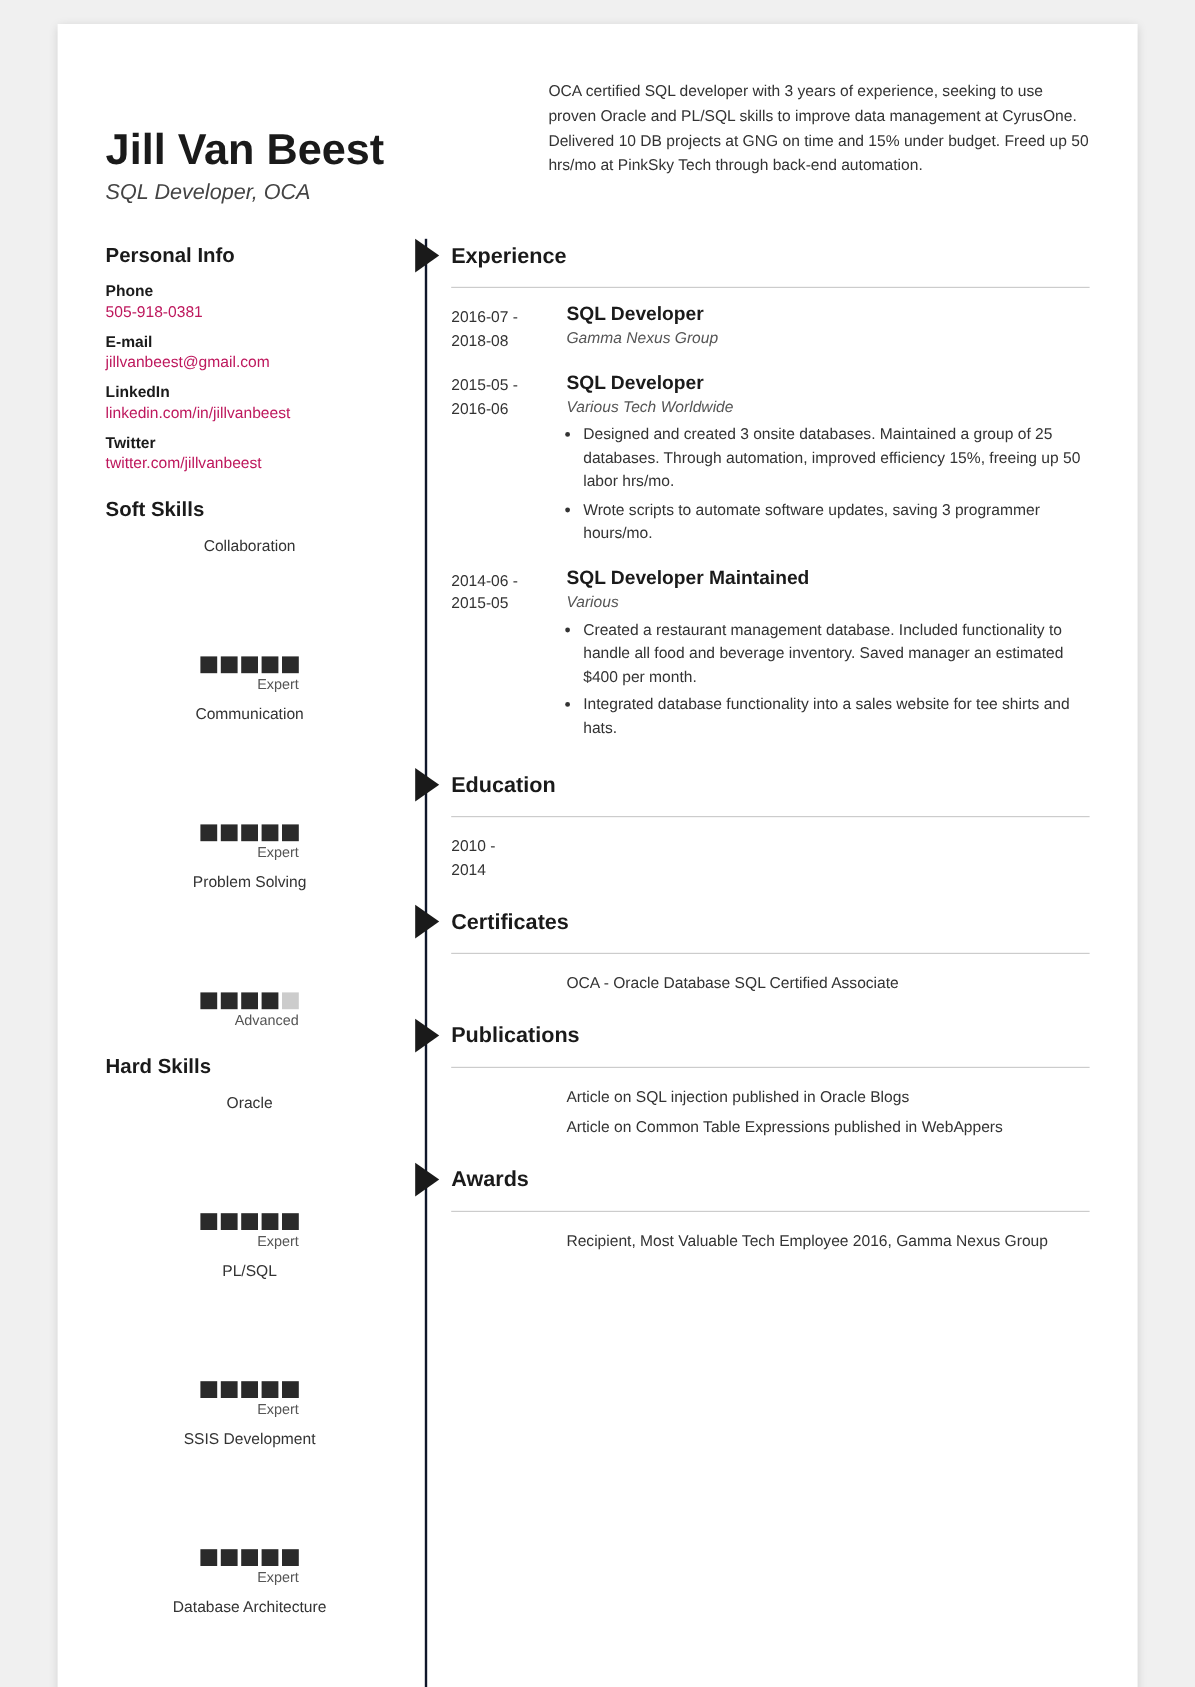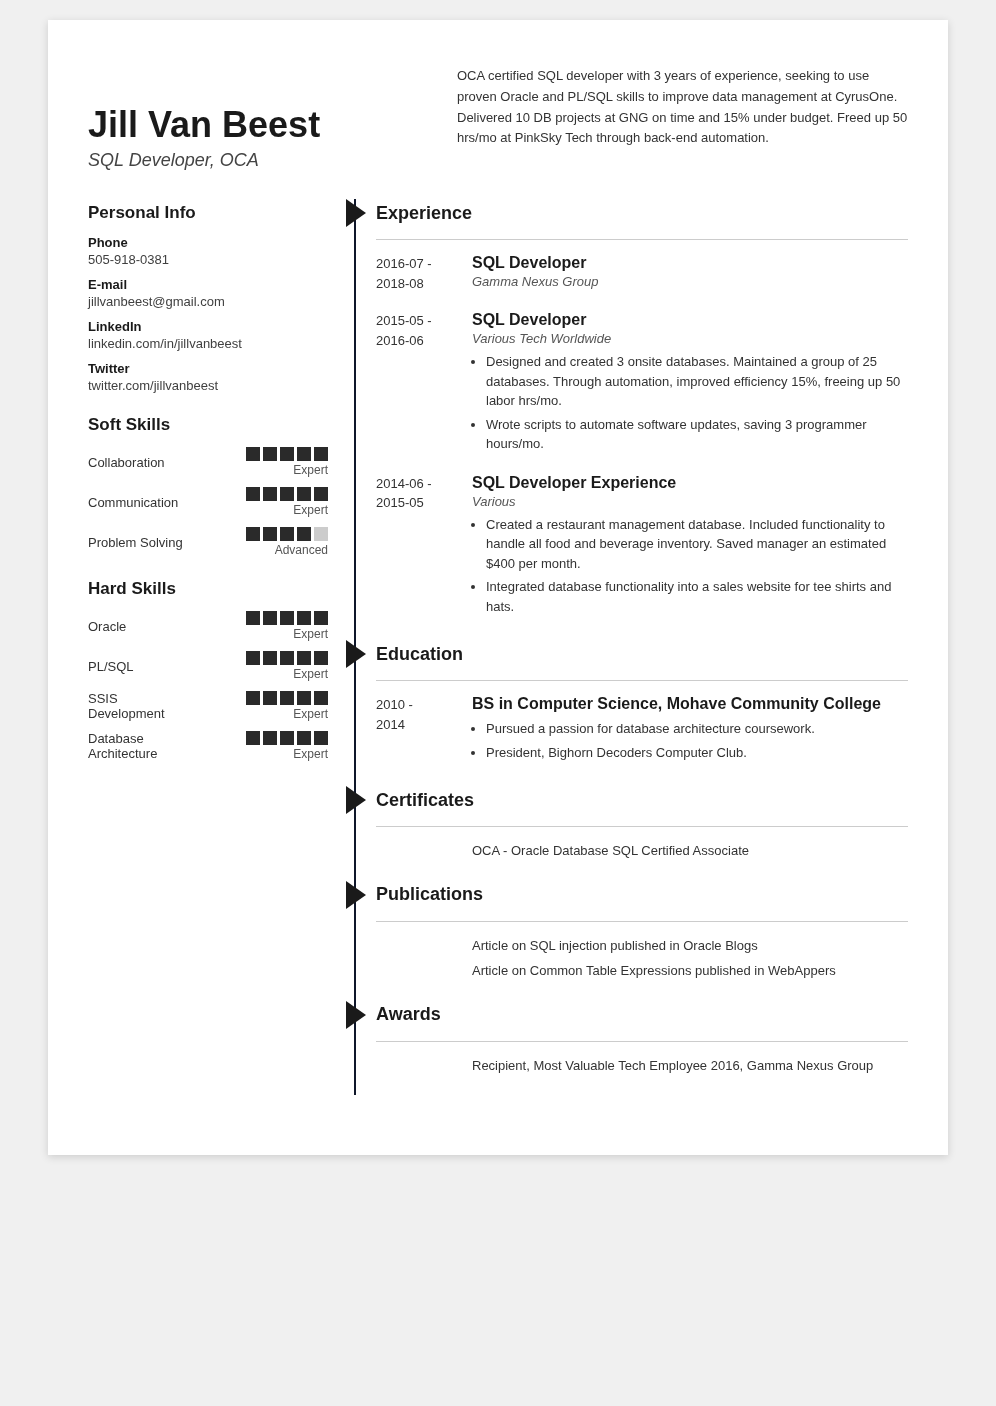--- a/index.html
+++ b/index.html
@@ -69,27 +69,28 @@
     }
     .info-label {
       font-weight: 700;
       font-size: 13px;
       color: #1a1a1a;
       margin-top: 10px;
       margin-bottom: 2px;
     }
     .info-value {
       font-size: 13px;
-      color: #404040;
+      color: #be185d;
     }
     .skill-row {
       display: flex;
       align-items: center;
       justify-content: space-between;
       margin-bottom: 10px;
+      flex-direction: column;
     }
     .skill-name {
       font-size: 13px;
       color: #333;
       flex: 0 0 100px;
     }
     .skill-right {
       display: flex;
       flex-direction: column;
       align-items: flex-end;
@@ -347,49 +348,41 @@
                 <ul class="exp-bullets">
                   <li>Designed and created 3 onsite databases. Maintained a group of 25 databases. Through automation, improved efficiency 15%, freeing up 50 labor hrs/mo.</li>
                   <li>Wrote scripts to automate software updates, saving 3 programmer hours/mo.</li>
                 </ul>
               </div>
             </div>
             <div class="exp-item">
               <div class="exp-dates" style="white-space: pre-line;">2014-06 -
 2015-05</div>
               <div class="exp-details">
-                <div class="exp-title">SQL Developer Experience</div>
+                <div class="exp-title">SQL Developer Maintained</div>
                 <div class="exp-company">Various</div>
                 <ul class="exp-bullets">
                   <li>Created a restaurant management database. Included functionality to handle all food and beverage inventory. Saved manager an estimated $400 per month.</li>
                   <li>Integrated database functionality into a sales website for tee shirts and hats.</li>
                 </ul>
               </div>
             </div>
           </div>
       </div>
 
       <div class="right-section">
         <div class="right-section-header">
           <div class="section-arrow"></div>
           <div class="right-section-title">Education</div>
         </div>
         <hr class="section-divider">
         <div id="education-container">
             <div class="exp-item">
               <div class="exp-dates" style="white-space: pre-line;">2010 -
 2014</div>
-              <div class="exp-details">
-                <div class="exp-title">BS in Computer Science, Mohave Community College</div>
-                <div class="exp-company"></div>
-                <ul class="exp-bullets">
-                  <li>Pursued a passion for database architecture coursework.</li>
-                  <li>President, Bighorn Decoders Computer Club.</li>
-                </ul>
-              </div>
             </div>
           </div>
       </div>
 
       <div class="right-section">
         <div class="right-section-header">
           <div class="section-arrow"></div>
           <div class="right-section-title">Certificates</div>
         </div>
         <hr class="section-divider">

